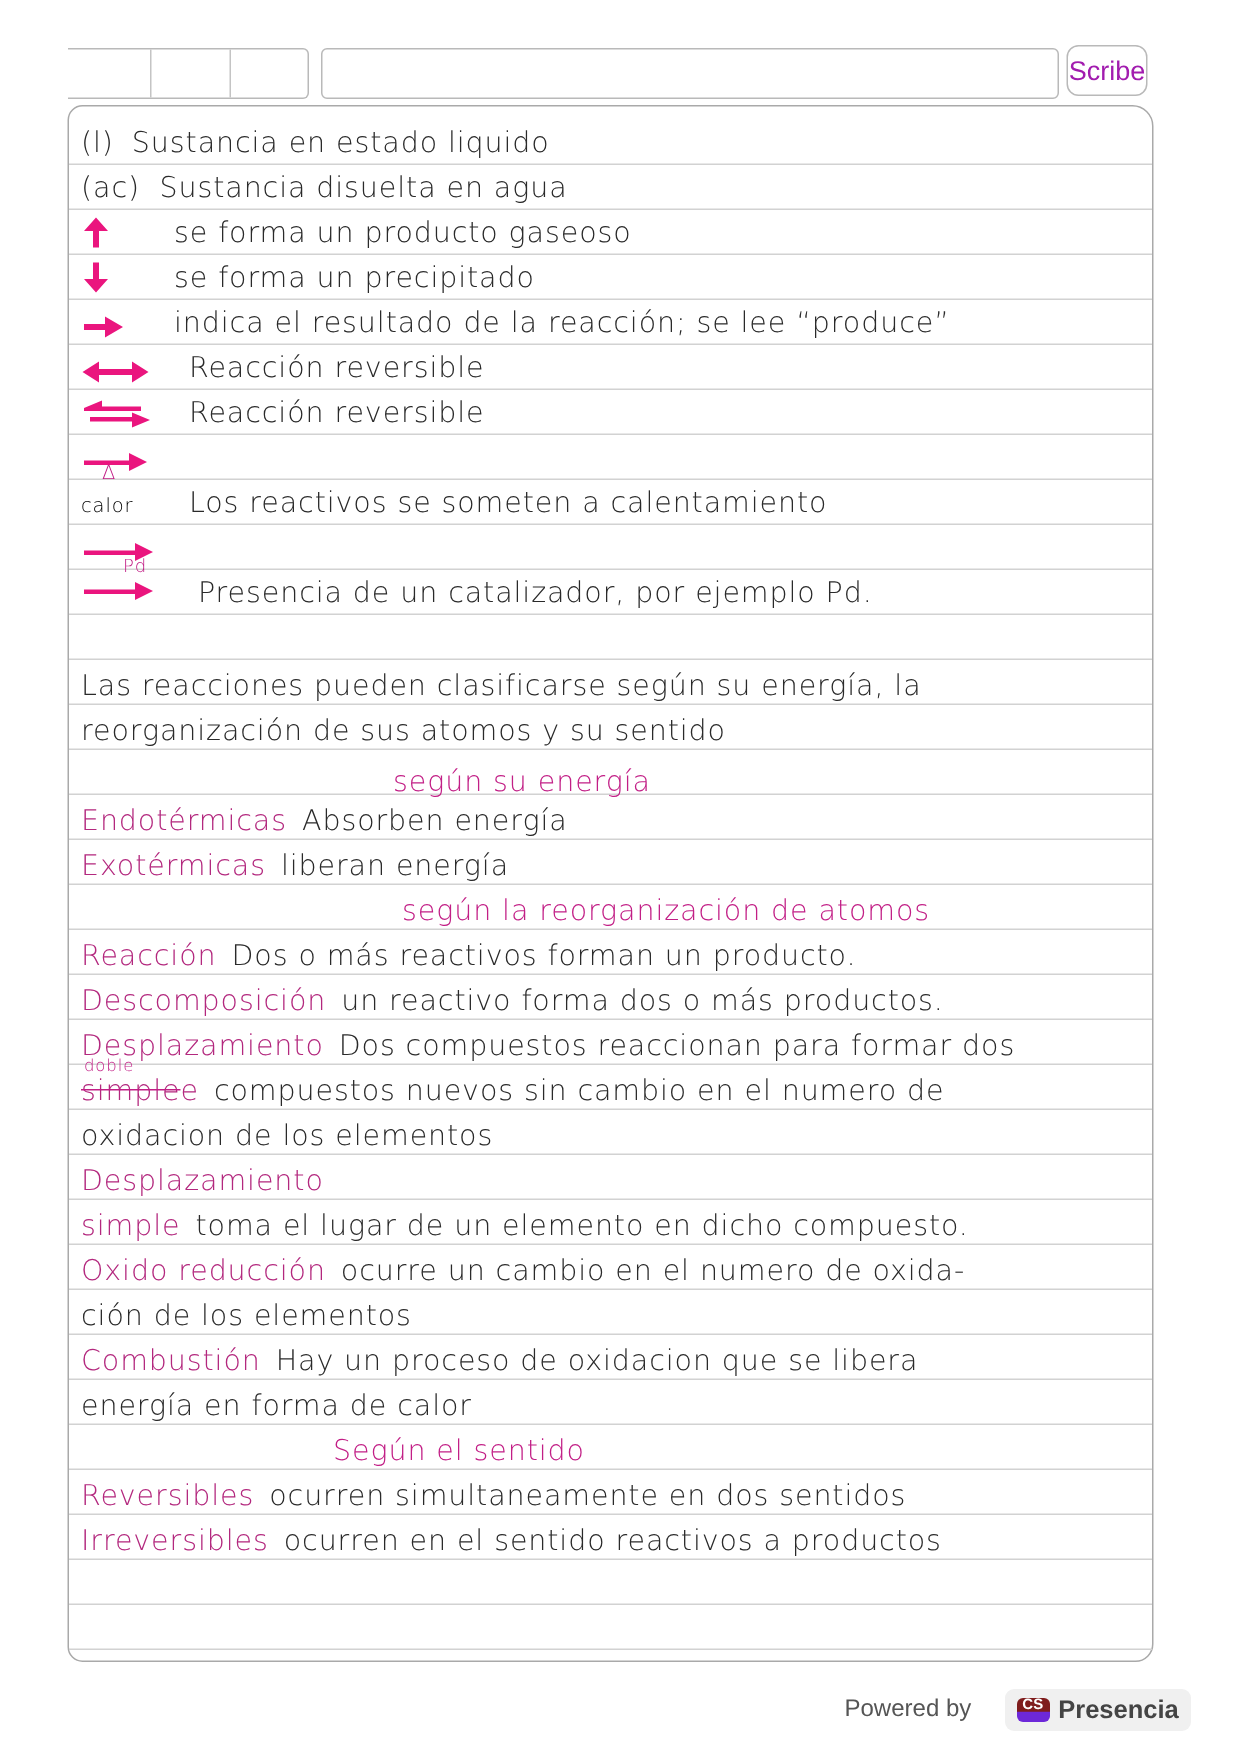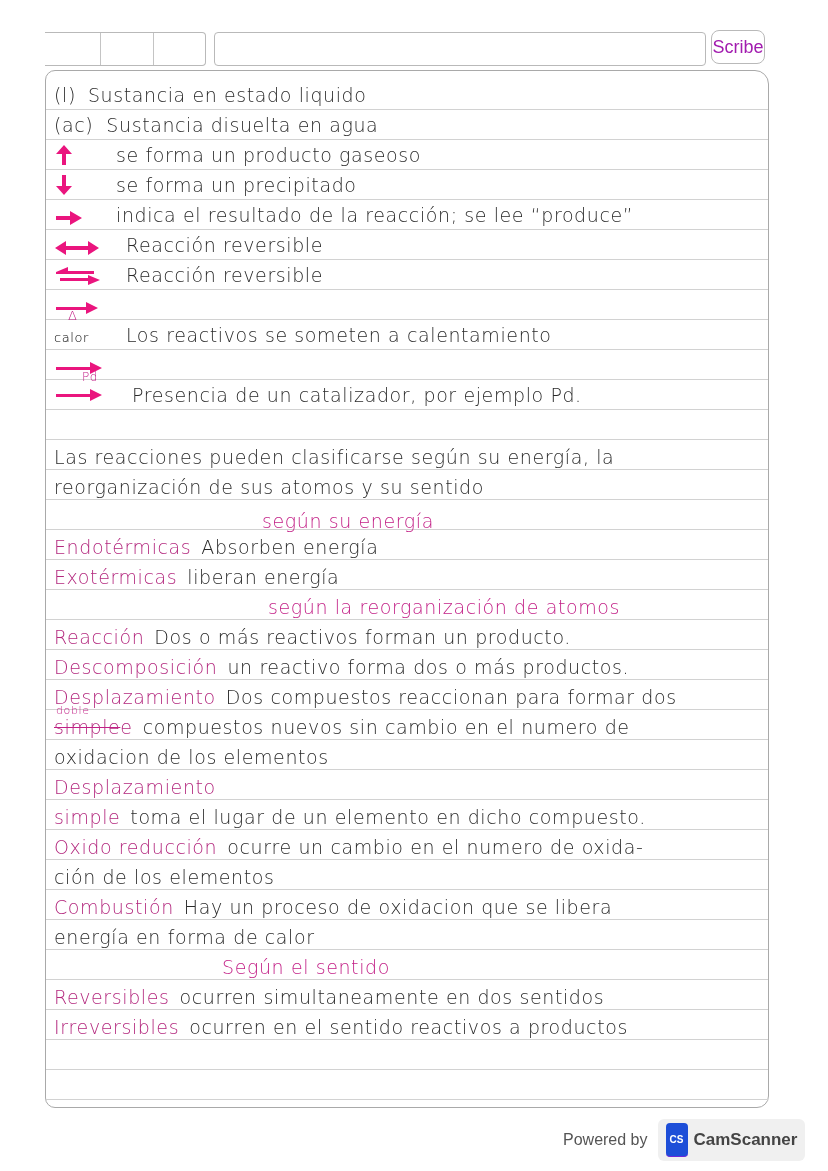--- a/index.html
+++ b/index.html
@@ -29,28 +29,28 @@
     .line .txt { padding-bottom: 3px; }
     .pink { color: #c21f86; }
     .term { color: #b3287e; margin-right: 10px; }
     .sym { display: inline-block; width: 62px; text-align: left; color: #ea157e; font-weight: bold; padding-bottom: 3px; }
     .sym svg { display: block; }
     .sub { position: relative; display: inline-block; }
     .sub .over { position: absolute; left: 2px; top: -12px; font-size: 11px; color: #c21f86; }
     .strike { text-decoration: line-through; text-decoration-color: #c21f86; }
     .footer {
       position: absolute; left: 563px; top: 1124px; height: 32px;
-      display: flex; align-items: center; gap: 10px;
+      display: flex; align-items: center; gap: 22px;
       font-family: "Liberation Sans", sans-serif;
       text-align: right;
     }
     .footer .powered { font-size: 16px; color: #555; }
     .footer .badge { display: flex; align-items: center; gap: 6px; background: #f0f0f0; border-radius: 6px; padding: 4px 8px; }
-    .footer .cs-logo { width: 22px; height: 34px; border-radius: 4px; background: #1d4ed8; color: #fff; font-size: 10px; font-weight: bold;
-      display: flex; align-items: center; justify-content: center; border-bottom: 1px solid #6d28d9; box-sizing: border-box; }
+    .footer .cs-logo { width: 22px; height: 16px; border-radius: 4px; background: #7f1d1d; color: #fff; font-size: 10px; font-weight: bold;
+      display: flex; align-items: center; justify-content: center; border-bottom: 7px solid #6d28d9; box-sizing: border-box; }
     .footer .cs-name { font-size: 17px; color: #444; font-weight: bold; }
   </style>
 </head>
 <body>
 
 <div class="header-box" id="hdr-left">
   <div class="div1"></div>
   <div class="div2"></div>
 </div>
 <div class="header-box" id="hdr-mid"></div>
@@ -248,15 +248,15 @@
   <div class="line" style="top:940px">
     <span class="txt term">Irreversibles</span>
     <span class="txt">ocurren en el sentido reactivos a productos</span>
   </div>
 </div>
 
 <div class="footer">
   <span class="powered">Powered by</span>
   <span class="badge">
     <span class="cs-logo">CS</span>
-    <span class="cs-name">CamScanner</span>
+    <span class="cs-name">Presencia</span>
   </span>
 </div>
 
 </body></html>

